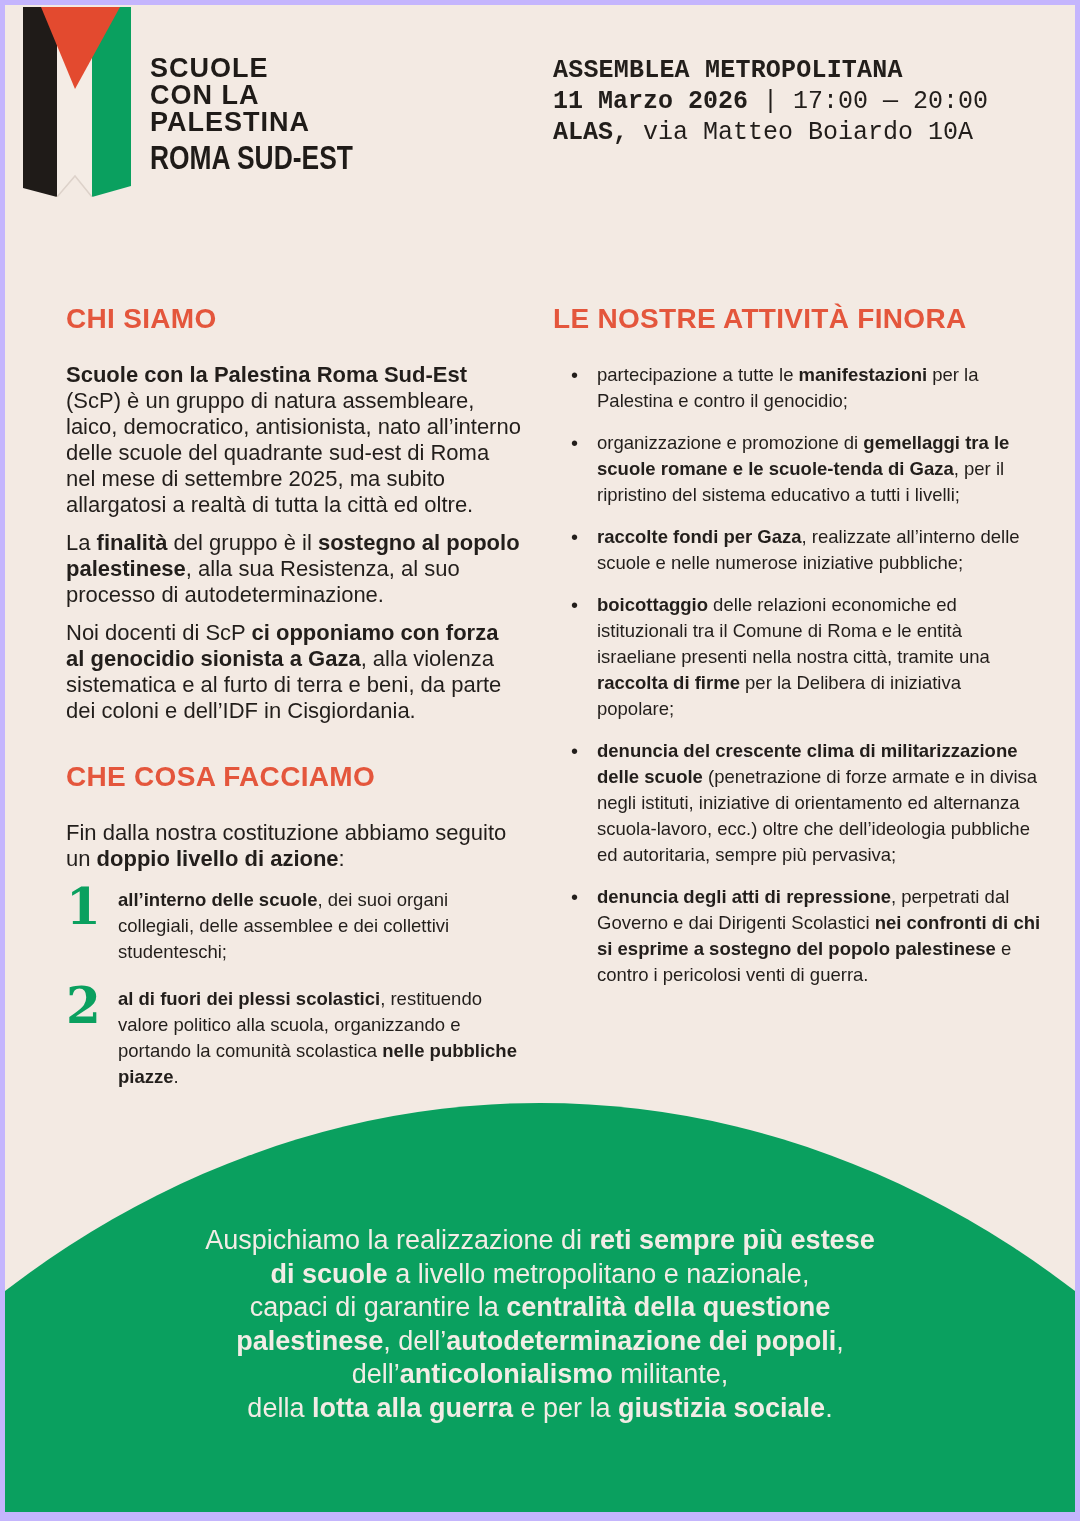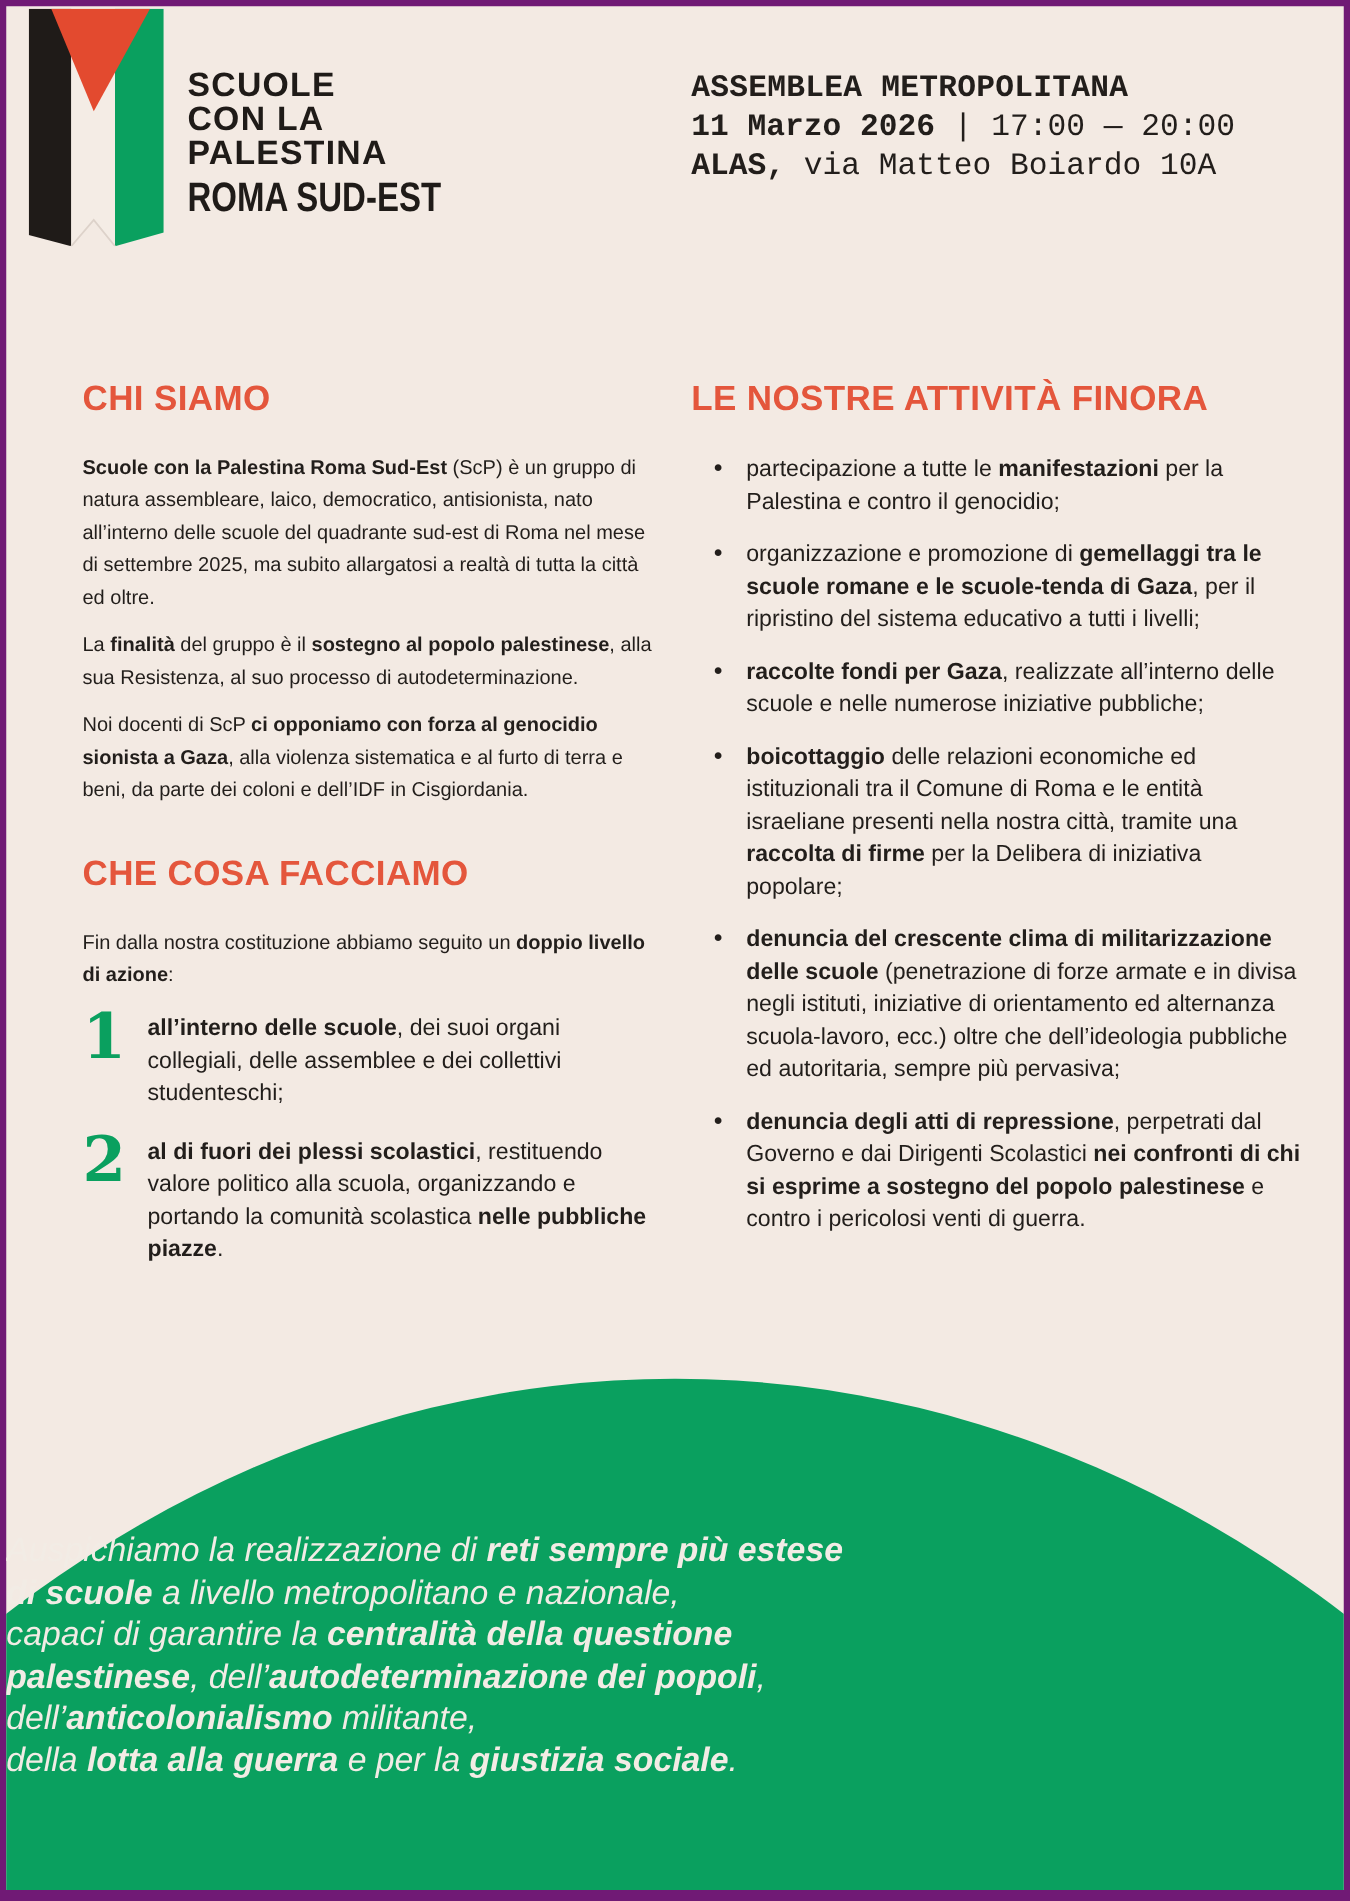--- a/index.html
+++ b/index.html
@@ -1,19 +1,19 @@
 <!DOCTYPE html>
 <html><head>
 <meta charset="utf-8">
 <style>
   html,body { margin:0; padding:0; }
   body { background:#cfcecd; font-family:"Liberation Sans", sans-serif; }
   .screen {
     position:relative; width:1080px; height:1521px;
-    background:#701a75; overflow:hidden; margin:0 auto;
+    background:#c4b5fd; overflow:hidden; margin:0 auto;
   }
   .page {
     position:absolute; left:5px; top:5px; width:1070px; height:1507px;
     background:#F3EAE3; overflow:hidden; color:#221E1B;
   }
 
   
   .logo { position:absolute; left:18px; top:2px; width:108px; height:190px; }
   .brand { position:absolute; left:145px; top:50px; }
   .brand-line {
@@ -26,21 +26,21 @@
     white-space:nowrap;
   }
   .event { position:absolute; left:548px; top:50px; font-size:25px; line-height:31px;font-family:Liberation Mono, monospace; }
   .event-title { font-weight:800; letter-spacing:0.2px; }
 
   
   .h2 {
     font-size:28px; font-weight:800; color:#E4563C;
     line-height:34px; margin:0 0 26px 0; letter-spacing:0.3px;
   }
-  .body-p { font-size:16px; line-height:26px; margin:0 0 12px 0; }
+  .body-p { font-size:22px; line-height:26px; margin:0 0 12px 0; }
   .b { font-weight:700;margin-top:12px; }
 
   .col-left  { position:absolute; left:61px;  top:297px; width:456px; }
   .col-right { position:absolute; left:548px; top:297px; width:488px; }
 
   .h2-che { margin-top:36px; }
   .levels { margin-top:14px; }
   .level-item { display:flex; margin-bottom:20px; }
   .level-num {
     flex:none; width:52px; font-family:"DejaVu Serif", serif;
@@ -59,22 +59,22 @@
   }
 
   
   .arc {
     position:absolute; left:-465px; top:1098px;
     width:2000px; height:2424px; border-radius:50%;
     background:#0AA05F; z-index:1;
   }
   .closing {
     position:absolute; left:0; top:1219px; width:100%; z-index:2;
-    color:#F2ECE5;
-    font-size:27px; line-height:33.5px;font-style:italic;
+    text-align:center; color:#F2ECE5;
+    font-size:27px; line-height:33.5px;
   }
 </style>
 </head>
 <body>
 
 <div class="screen">
   <div class="page">
 
     <svg class="logo" viewBox="0 0 108 190" aria-hidden="true">
       <polygon points="0,0 34,0 34,190 0,181" fill="#1F1B18"></polygon>

